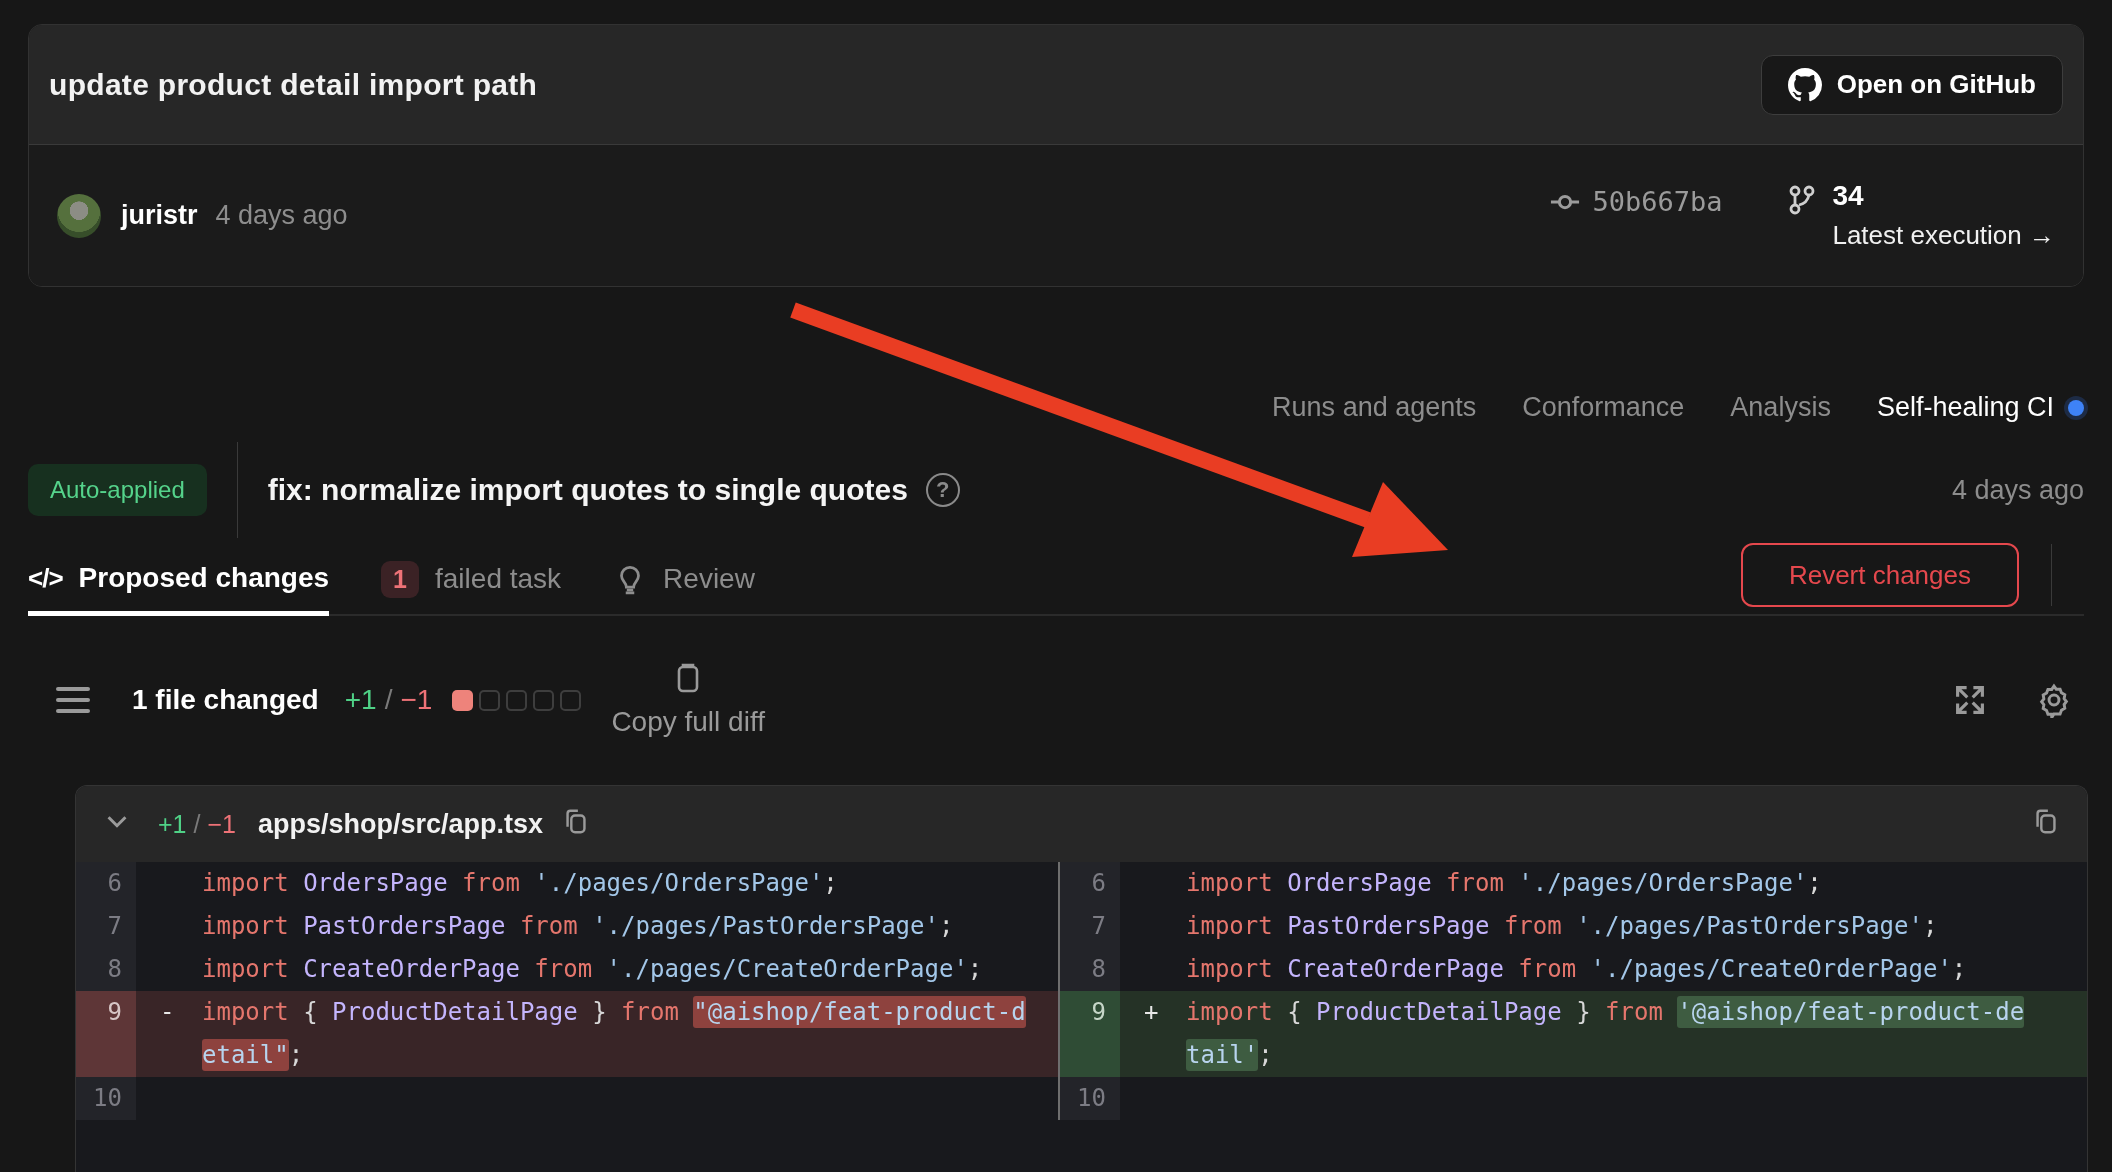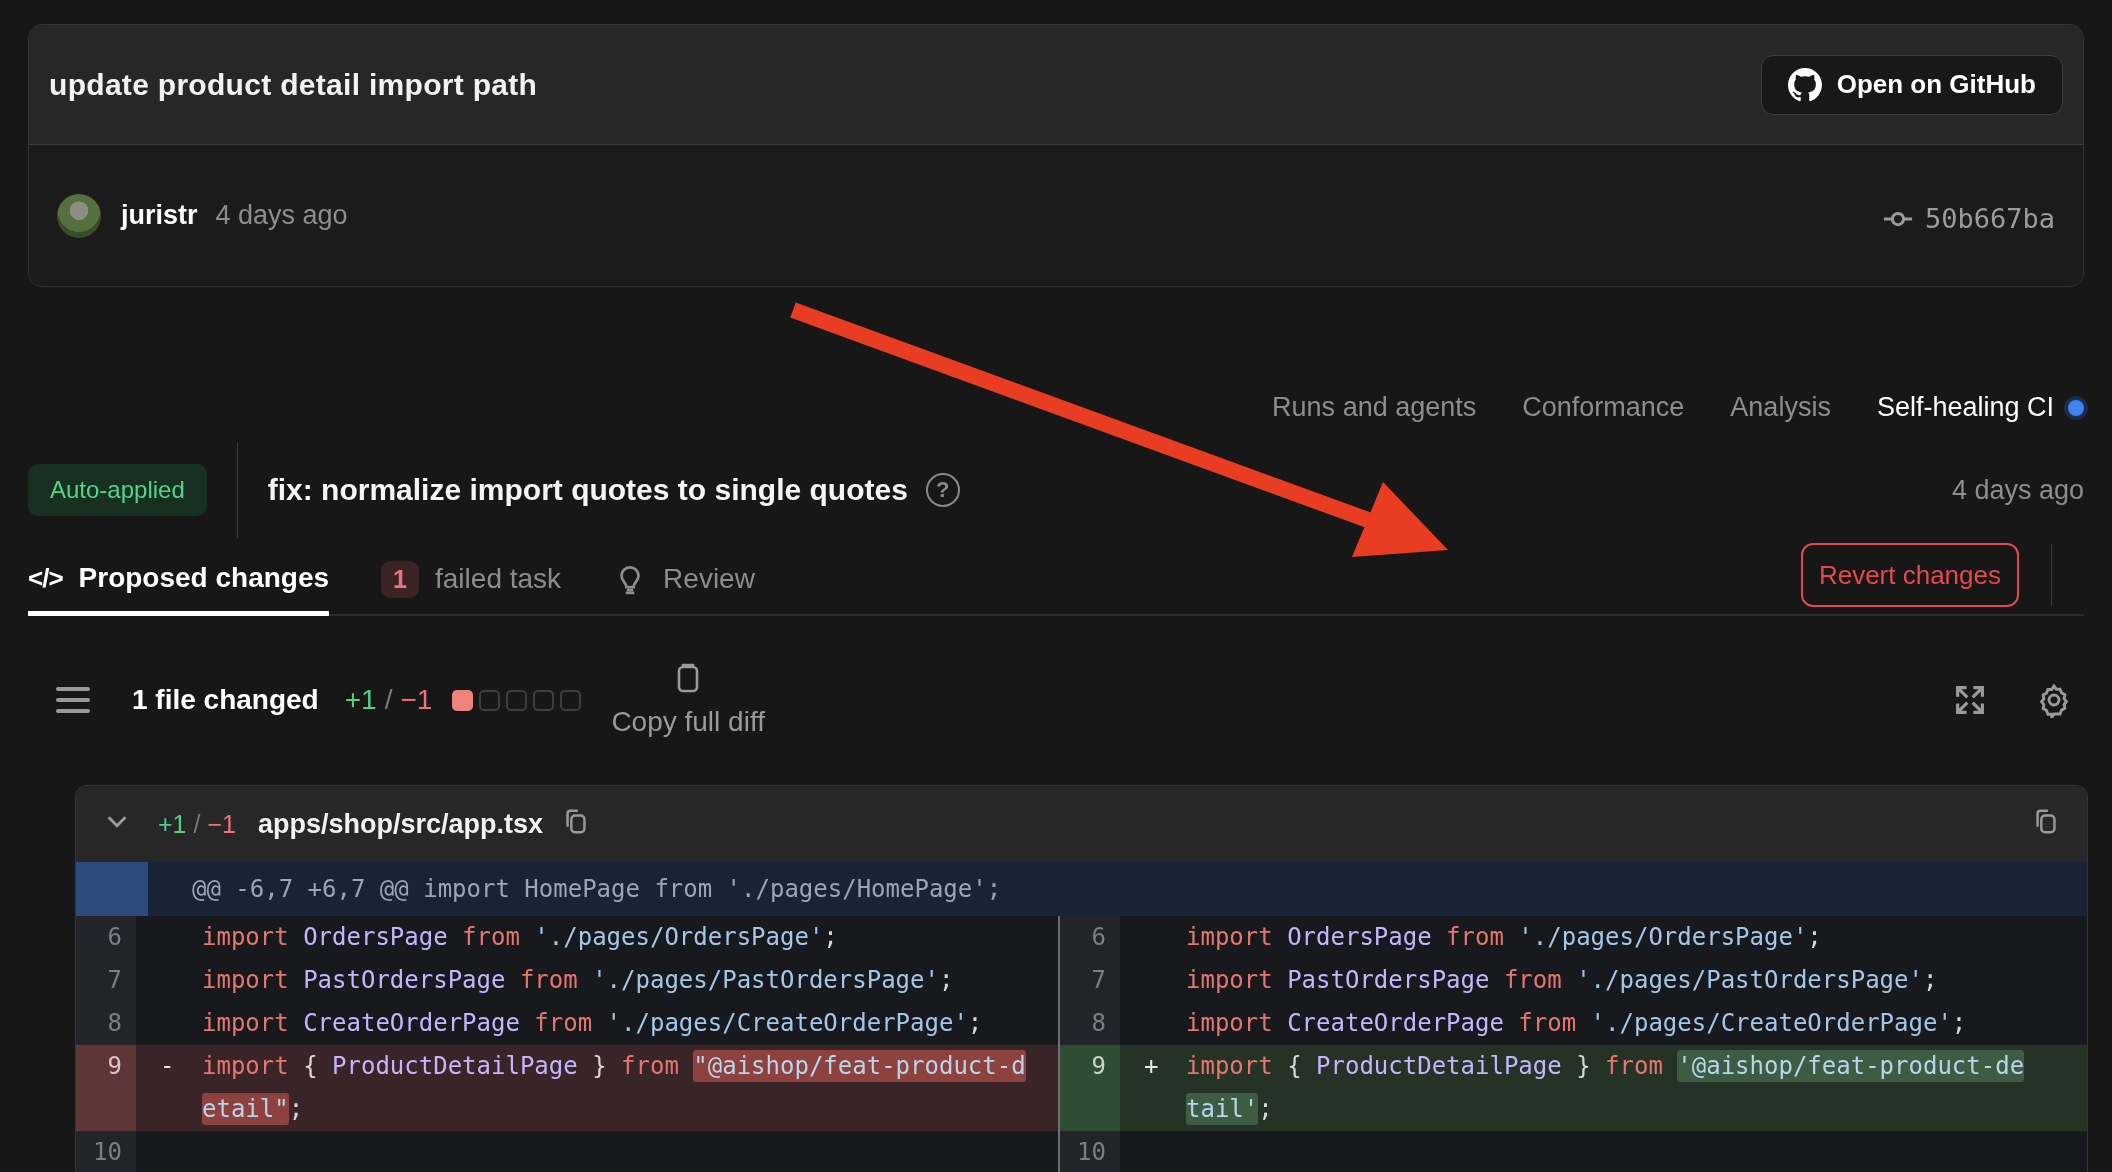--- a/index.html
+++ b/index.html
@@ -56,21 +56,21 @@
               display:flex; align-items:center; gap:52px; border-bottom:2px solid #2b2b2b; }
   .tab { display:flex; align-items:center; gap:16px; font-size:28px; color:#8d8d8d; cursor:pointer;
          height:100%; }
   .tab.active { color:#fff; font-weight:700; border-bottom:5px solid #fff; margin-bottom:-3px; }
   .code-glyph { font-size:26px; font-weight:700; letter-spacing:-1px; }
   .fail-badge { background:#3b2225; color:#ee7277; font-size:25px; font-weight:700;
                 padding:4px 12px; border-radius:9px; }
   .tab svg { width:34px; height:34px; stroke:#8d8d8d; }
   .actions { position:absolute; right:28px; top:543px; display:flex; align-items:center; }
   .revert-btn { border:2px solid #e5484d; color:#e5484d; background:transparent; font-size:26px;
-                border-radius:12px; padding:0 16px; height:64px; cursor:pointer;
+                border-radius:12px; padding:0 46px; height:64px; cursor:pointer;
                 font-family:"Liberation Sans",sans-serif; }
   .btn-sep { width:1px; height:62px; background:#3a3a3a; margin:0 32px; }
   .edit-btn { border:1px solid #474747; color:#fff; background:#1e1e1e; font-size:26px; font-weight:700;
               border-radius:12px; padding:0 28px; height:64px; cursor:pointer;
               font-family:"Liberation Sans",sans-serif; }
 
   
   .diff-toolbar { position:absolute; left:56px; right:40px; top:668px; height:64px;
                   display:flex; align-items:center; }
   .hamburger { width:34px; height:26px; display:flex; flex-direction:column; justify-content:space-between; cursor:pointer; }
@@ -151,20 +151,32 @@
     <div class="avatar"></div>
     <span class="author-name">juristr</span>
     <span class="authored-when">4 days ago</span>
     <div class="meta-right">
       <div class="commit-group">
         <svg viewBox="0 0 16 16" fill="none" stroke-width="1.6">
             <circle cx="8" cy="8" r="3"></circle>
             <path d="M0.5 8h4.5M11 8h4.5"></path>
           </svg>
         <span class="commit-sha mono">50b667ba</span>
+      </div>
+      <div class="exec-group">
+        <svg viewBox="0 0 16 16" fill="none" stroke-width="1.4">
+            <circle cx="4.5" cy="3.5" r="2"></circle>
+            <circle cx="4.5" cy="12.5" r="2"></circle>
+            <circle cx="11.5" cy="3.5" r="2"></circle>
+            <path d="M4.5 5.5v5M11.5 5.5a6.5 6.5 0 0 1-5 5"></path>
+          </svg>
+        <div class="exec-col">
+          <span class="run-number">34</span>
+          <span class="latest-exec">Latest execution →</span>
+        </div>
       </div>
     </div>
   </div>
 </div>
 
 <div class="nav-row" id="nav-row">
     <span class="nav-item">Runs and agents</span>
     <span class="nav-item">Conformance</span>
     <span class="nav-item">Analysis</span>
     <span class="nav-item active">Self-healing CI<span class="nav-dot"></span></span>
@@ -252,24 +264,20 @@
           <path d="M3.5 10.5v-7a1.5 1.5 0 0 1 1.5-1.5h4"></path>
         </svg>
     </span>
     <span class="fh-copy-right">
       <svg viewBox="0 0 16 16" fill="none" stroke-width="1.3">
           <rect x="5.5" y="4.5" width="7" height="9" rx="2"></rect>
           <path d="M3.5 10.5v-7a1.5 1.5 0 0 1 1.5-1.5h4"></path>
         </svg>
     </span>
   </div>
-  <div class="hunk-row">
-    <div class="hunk-block"></div>
-    <span class="hunk-text mono">@@ -6,7 +6,7 @@ import HomePage from './pages/HomePage';</span>
-  </div>
   <div class="code-area">
     <div class="pane left" id="pane-left">
         <div class="code-row ctx">
           <div class="ln">6</div>
           <div class="mk"></div>
           <div class="code"><span class="tok-kw">import</span><span class="tok-pn"> </span><span class="tok-id">OrdersPage</span><span class="tok-pn"> </span><span class="tok-kw">from</span><span class="tok-pn"> </span><span class="tok-str">'./pages/OrdersPage'</span><span class="tok-pn">;</span></div>
         </div>
         <div class="code-row ctx">
           <div class="ln">7</div>
           <div class="mk"></div>

